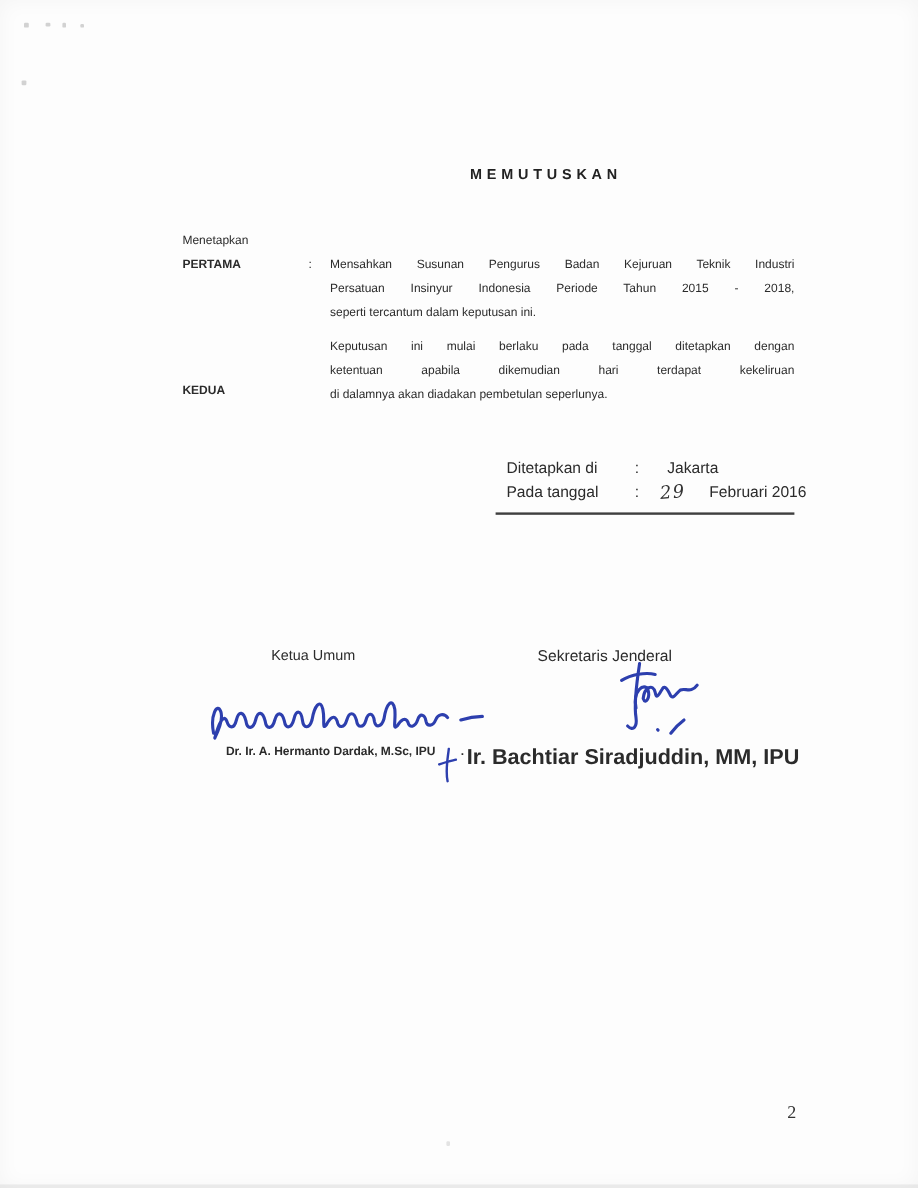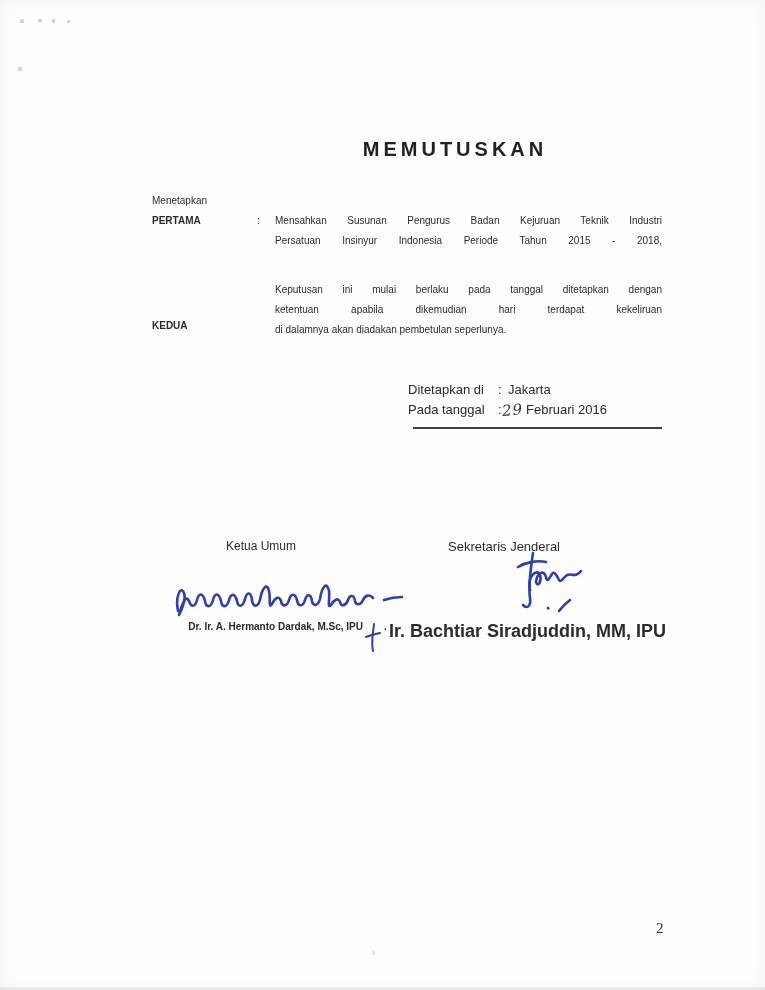--- a/index.html
+++ b/index.html
@@ -13,34 +13,34 @@
     overflow:hidden;
     box-shadow:inset 0 0 18px rgba(0,0,0,0.04);
   }
   .page::after{
     content:"";position:absolute;left:0;right:0;bottom:0;height:3px;
     background:rgba(0,0,0,0.06);pointer-events:none;
   }
   .abs{position:absolute;}
   .heading{
     left:275px;top:138px;width:360px;
-    text-align:center;font-weight:bold;font-size:20px;
+    text-align:center;font-weight:bold;font-size:12px;
     letter-spacing:4px;color:#222;
   }
   .body-text{font-size:10px;line-height:20px;}
   .bold{font-weight:bold;}
   .preamble{left:152px;top:191px;}
   .dec1-label{left:152px;top:211px;}
   .dec1-colon{left:257px;top:211px;}
   .dec1-body{left:275px;top:211px;width:387px;}
   .dec2-label{left:152px;top:280px;margin-top:36px;}
   .dec2-body{left:275px;top:280px;width:387px;}
   .jline{text-align:justify;text-align-last:justify;}
   .jlast{text-align:left;}
-  .sign-row{left:408px;display:flex;font-size:13px;line-height:20px;}
+  .sign-row{left:422px;display:flex;font-size:13px;line-height:20px;gap:17px;}
   .sign-row .lbl{width:90px;}
   .sign-row .col{width:10px;}
   .row-place{top:380px;}
   .row-date{top:400px;}
   .handwritten-day{
     font-family:"DejaVu Serif", serif;
     font-style:italic;font-size:15px;color:#333;
     display:inline-block;transform:rotate(-5deg);
     letter-spacing:1px;margin-right:3px;
   }
@@ -84,20 +84,21 @@
 
   <div class="abs heading">MEMUTUSKAN</div>
 
   <div class="abs body-text preamble">Menetapkan</div>
 
   <div class="abs body-text bold dec1-label">PERTAMA</div>
   <div class="abs body-text dec1-colon">:</div>
   <div class="abs body-text dec1-body">
     <div class="jline">Mensahkan Susunan Pengurus Badan Kejuruan Teknik Industri</div>
     <div class="jline">Persatuan Insinyur Indonesia Periode Tahun 2015 - 2018,</div>
+    <div class="jlast">seperti tercantum dalam keputusan ini.</div>
   </div>
 
   <div class="abs body-text bold dec2-label">KEDUA</div>
   <div class="abs body-text dec2-body">
     <div class="jline">Keputusan ini mulai berlaku pada tanggal ditetapkan dengan</div>
     <div class="jline">ketentuan apabila dikemudian hari terdapat kekeliruan</div>
     <div class="jlast">di dalamnya akan diadakan pembetulan seperlunya.</div>
   </div>
 
   <div class="abs sign-row row-place">

